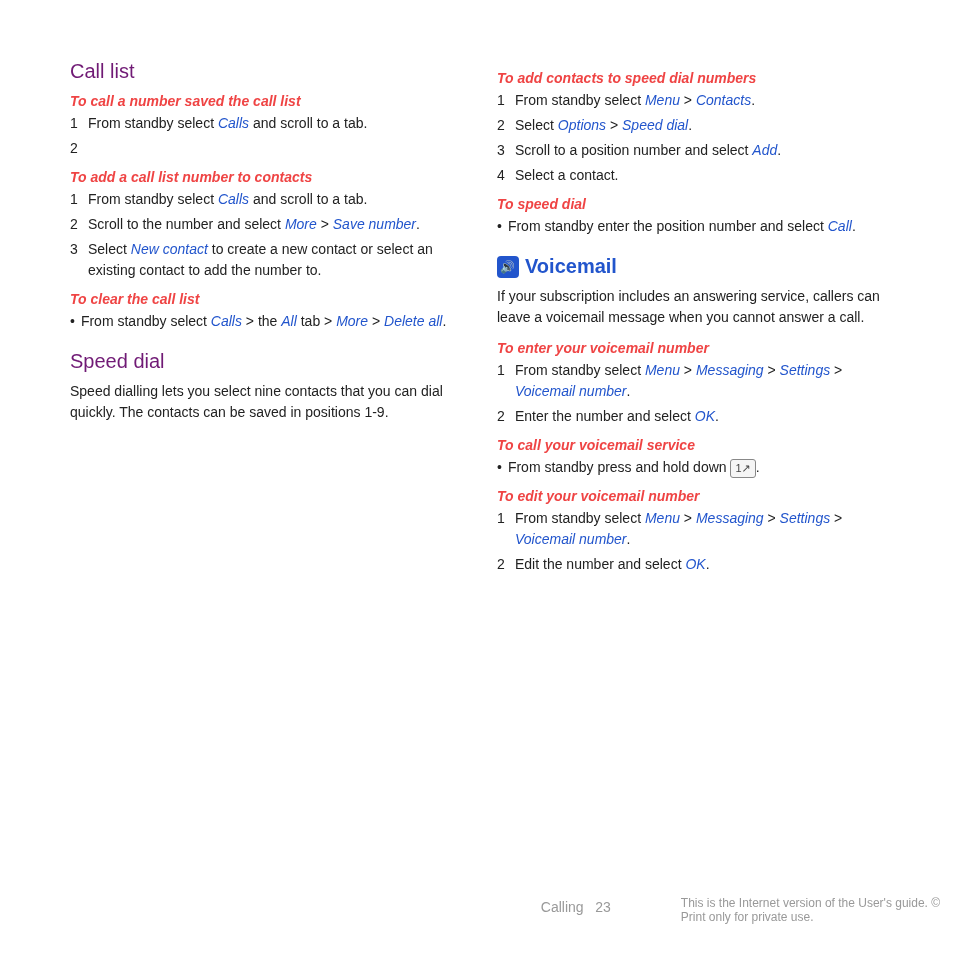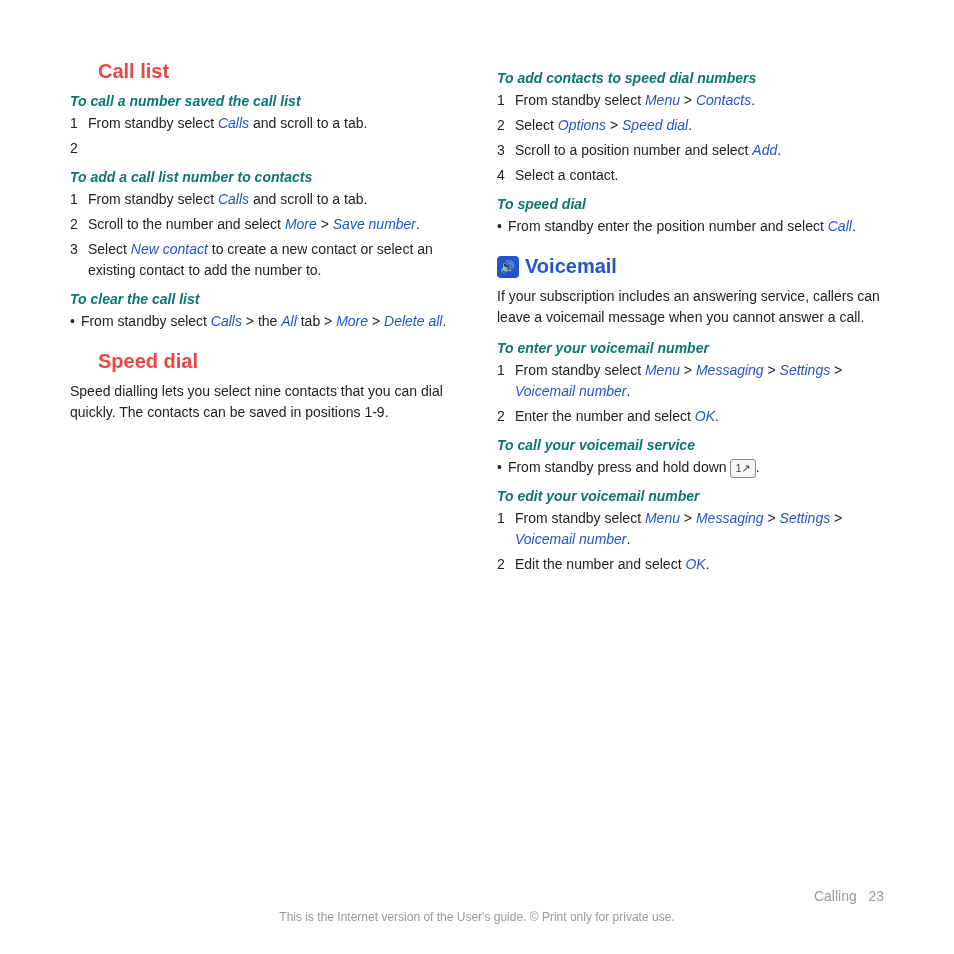--- a/index.html
+++ b/index.html
@@ -18,25 +18,24 @@
       position: relative;
     }
     .two-col {
       display: flex;
       gap: 40px;
     }
     .col {
       flex: 1;
     }
     h2.section-title {
-      color: #ef4444;
+      color: #701a75;
       font-size: 20px;
-      font-weight: bold;
+      font-weight: normal;
       margin-bottom: 8px;
-      margin-left: 28px;
     }
     h2.section-title-with-icon {
       color: #2255cc;
       font-size: 20px;
       font-weight: bold;
       margin-bottom: 8px;
       display: flex;
       align-items: center;
       gap: 6px;
     }
@@ -55,21 +54,21 @@
     p.body-text {
       font-size: 14px;
       color: #222;
       line-height: 1.5;
       margin-bottom: 12px;
     }
     .sub-heading {
       font-style: italic;
       font-weight: bold;
       font-size: 14px;
-      color: #0f766e;
+      color: #ef4444;
       margin-top: 10px;
       margin-bottom: 4px;
     }
     .numbered-list {
       list-style: none;
       padding: 0;
       margin: 0 0 10px 0;
     }
     .numbered-list li {
       display: flex;
@@ -103,21 +102,21 @@
       color: #2255cc;
       text-decoration: none;
       font-style: italic;
     }
     .footer {
       position: absolute;
       bottom: 30px;
       left: 0;
       right: 0;
       display: flex;
-      flex-direction: column;
+      flex-direction: row;
       align-items: center;
     }
     .footer-page {
       text-align: right;
       width: 100%;
       padding-right: 70px;
       color: #999;
       font-size: 14px;
       margin-bottom: 6px;
     }

